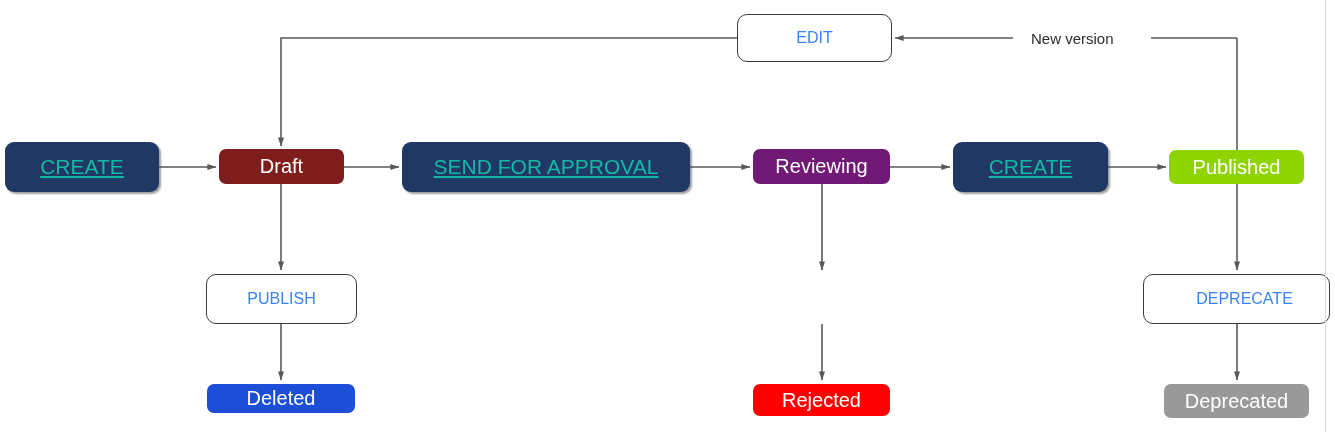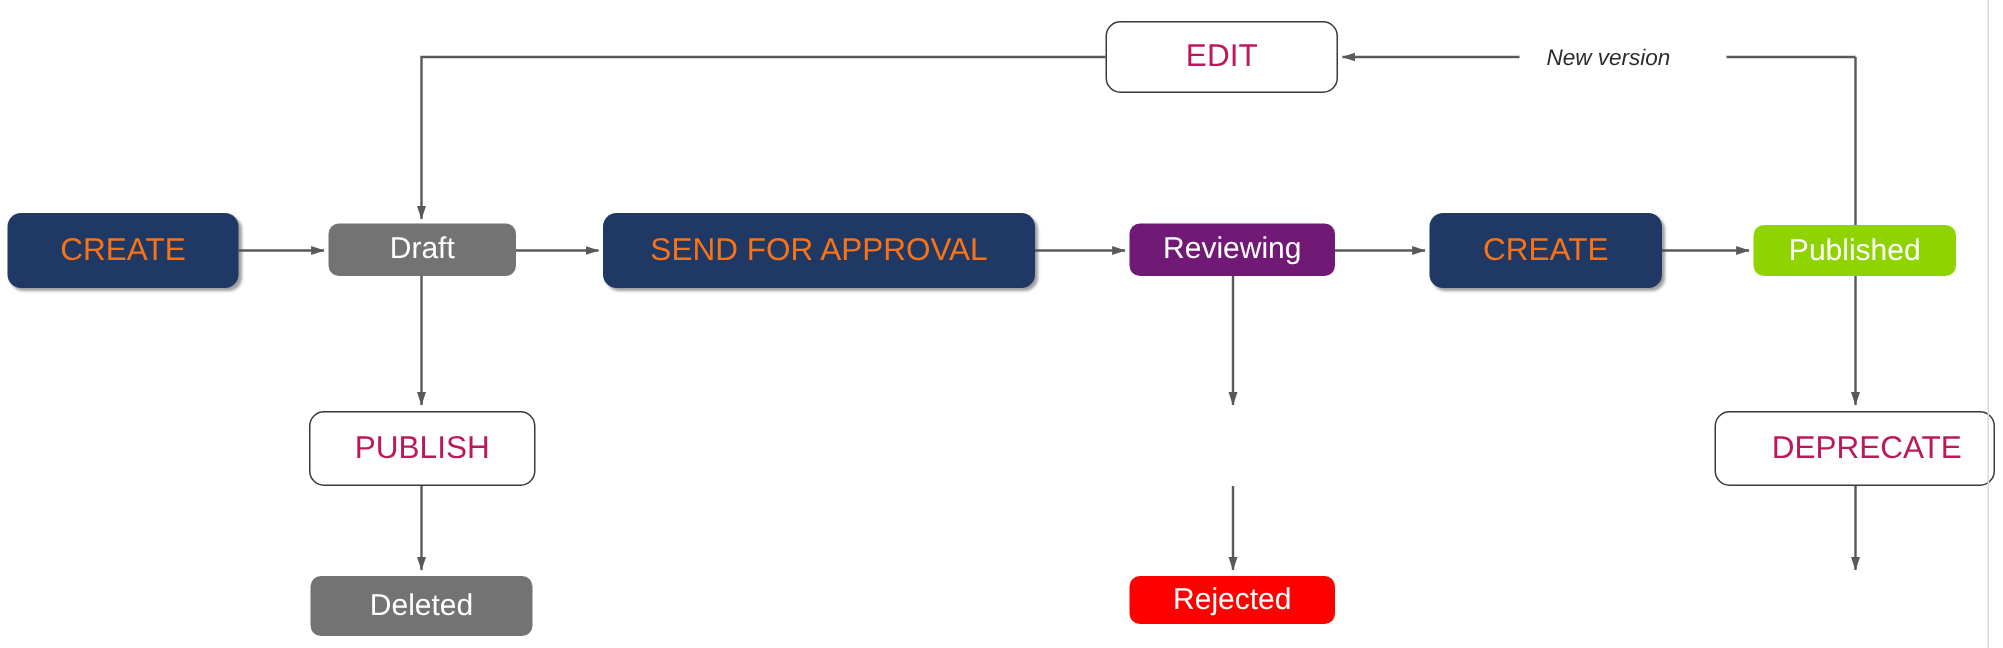--- a/index.html
+++ b/index.html
@@ -32,32 +32,33 @@
     display: flex;
     align-items: center;
     justify-content: center;
     text-align: center;
     line-height: 1.05;
     white-space: nowrap;
   }
   
   .node.action {
     background: #1f3864;
-    color: #f97316;
+    color: #14b8a6;
     border-radius: 9px;
     font-size: 21px;
     box-shadow: 2px 2px 2px rgba(80,80,80,0.55);
+    text-decoration: underline;
   }
   
   .node.plain {
     background: #ffffff;
-    color: #be185d;
+    color: #3b82f6;
     border: 1.4px solid #3a3a3a;
     border-radius: 10px;
-    font-size: 21px;
+    font-size: 16px;
   }
   
   .node.state {
     color: #ffffff;
     border-radius: 7px;
     font-size: 20px;
   }
   .edge-label {
     position: absolute;
     font-size: 15px;
@@ -110,40 +111,41 @@
       <line x1="281" y1="324" x2="281" y2="380" marker-end="url(#arrow)"></line>
 
       <line x1="822" y1="184" x2="822" y2="270" marker-end="url(#arrow)"></line>
 
       <line x1="822" y1="324" x2="822" y2="380" marker-end="url(#arrow)"></line>
 
       <line x1="1237" y1="324" x2="1237" y2="380" marker-end="url(#arrow)"></line>
     </g>
   </svg>
 
-  <div class="edge-label" style="left:1026px; top:31px;font-style:italic;">New version</div>
+  <div class="edge-label" style="left:1026px; top:31px;">New version</div>
 
   <div class="node action" style="left:5px; top:142px; width:154px; height:50px;">CREATE</div>
 
-  <div class="node state" style="left:219px; top:149px; width:125px; height:35px; background:#737373;">Draft</div>
+  <div class="node state" style="left:219px; top:149px; width:125px; height:35px; background:#7f1d1d;">Draft</div>
 
   <div class="node action" style="left:402px; top:142px; width:288px; height:50px;">SEND FOR APPROVAL</div>
 
   <div class="node state" style="left:753px; top:149px; width:137px; height:35px; background:#701a75;">Reviewing</div>
 
   <div class="node action" style="left:953px; top:142px; width:155px; height:50px;">CREATE</div>
 
   <div class="node state" style="left:1169px; top:150px; width:135px; height:34px; background:#8fd400;">Published</div>
 
   <div class="node plain" style="left:737px; top:14px; width:155px; height:48px;">EDIT</div>
 
   <div class="node plain" style="left:206px; top:274px; width:151px; height:50px;">PUBLISH</div>
 
 
   <div class="node plain" style="left:1143px; top:274px; width:187px; height:50px;padding-left:16px;">DEPRECATE</div>
 
-  <div class="node state" style="left:207px; top:384px; width:148px; height:40px; background:#737373;">Deleted</div>
+  <div class="node state" style="left:207px; top:384px; width:148px; height:29px; background:#1d4ed8;">Deleted</div>
 
   <div class="node state" style="left:753px; top:384px; width:137px; height:32px; background:#ff0000;">Rejected</div>
 
+  <div class="node state" style="left:1164px; top:384px; width:145px; height:34px; background:#999999;">Deprecated</div>
 
   <div class="right-rule" style="left:1325px;"></div>
 </div>
 
 </body></html>

